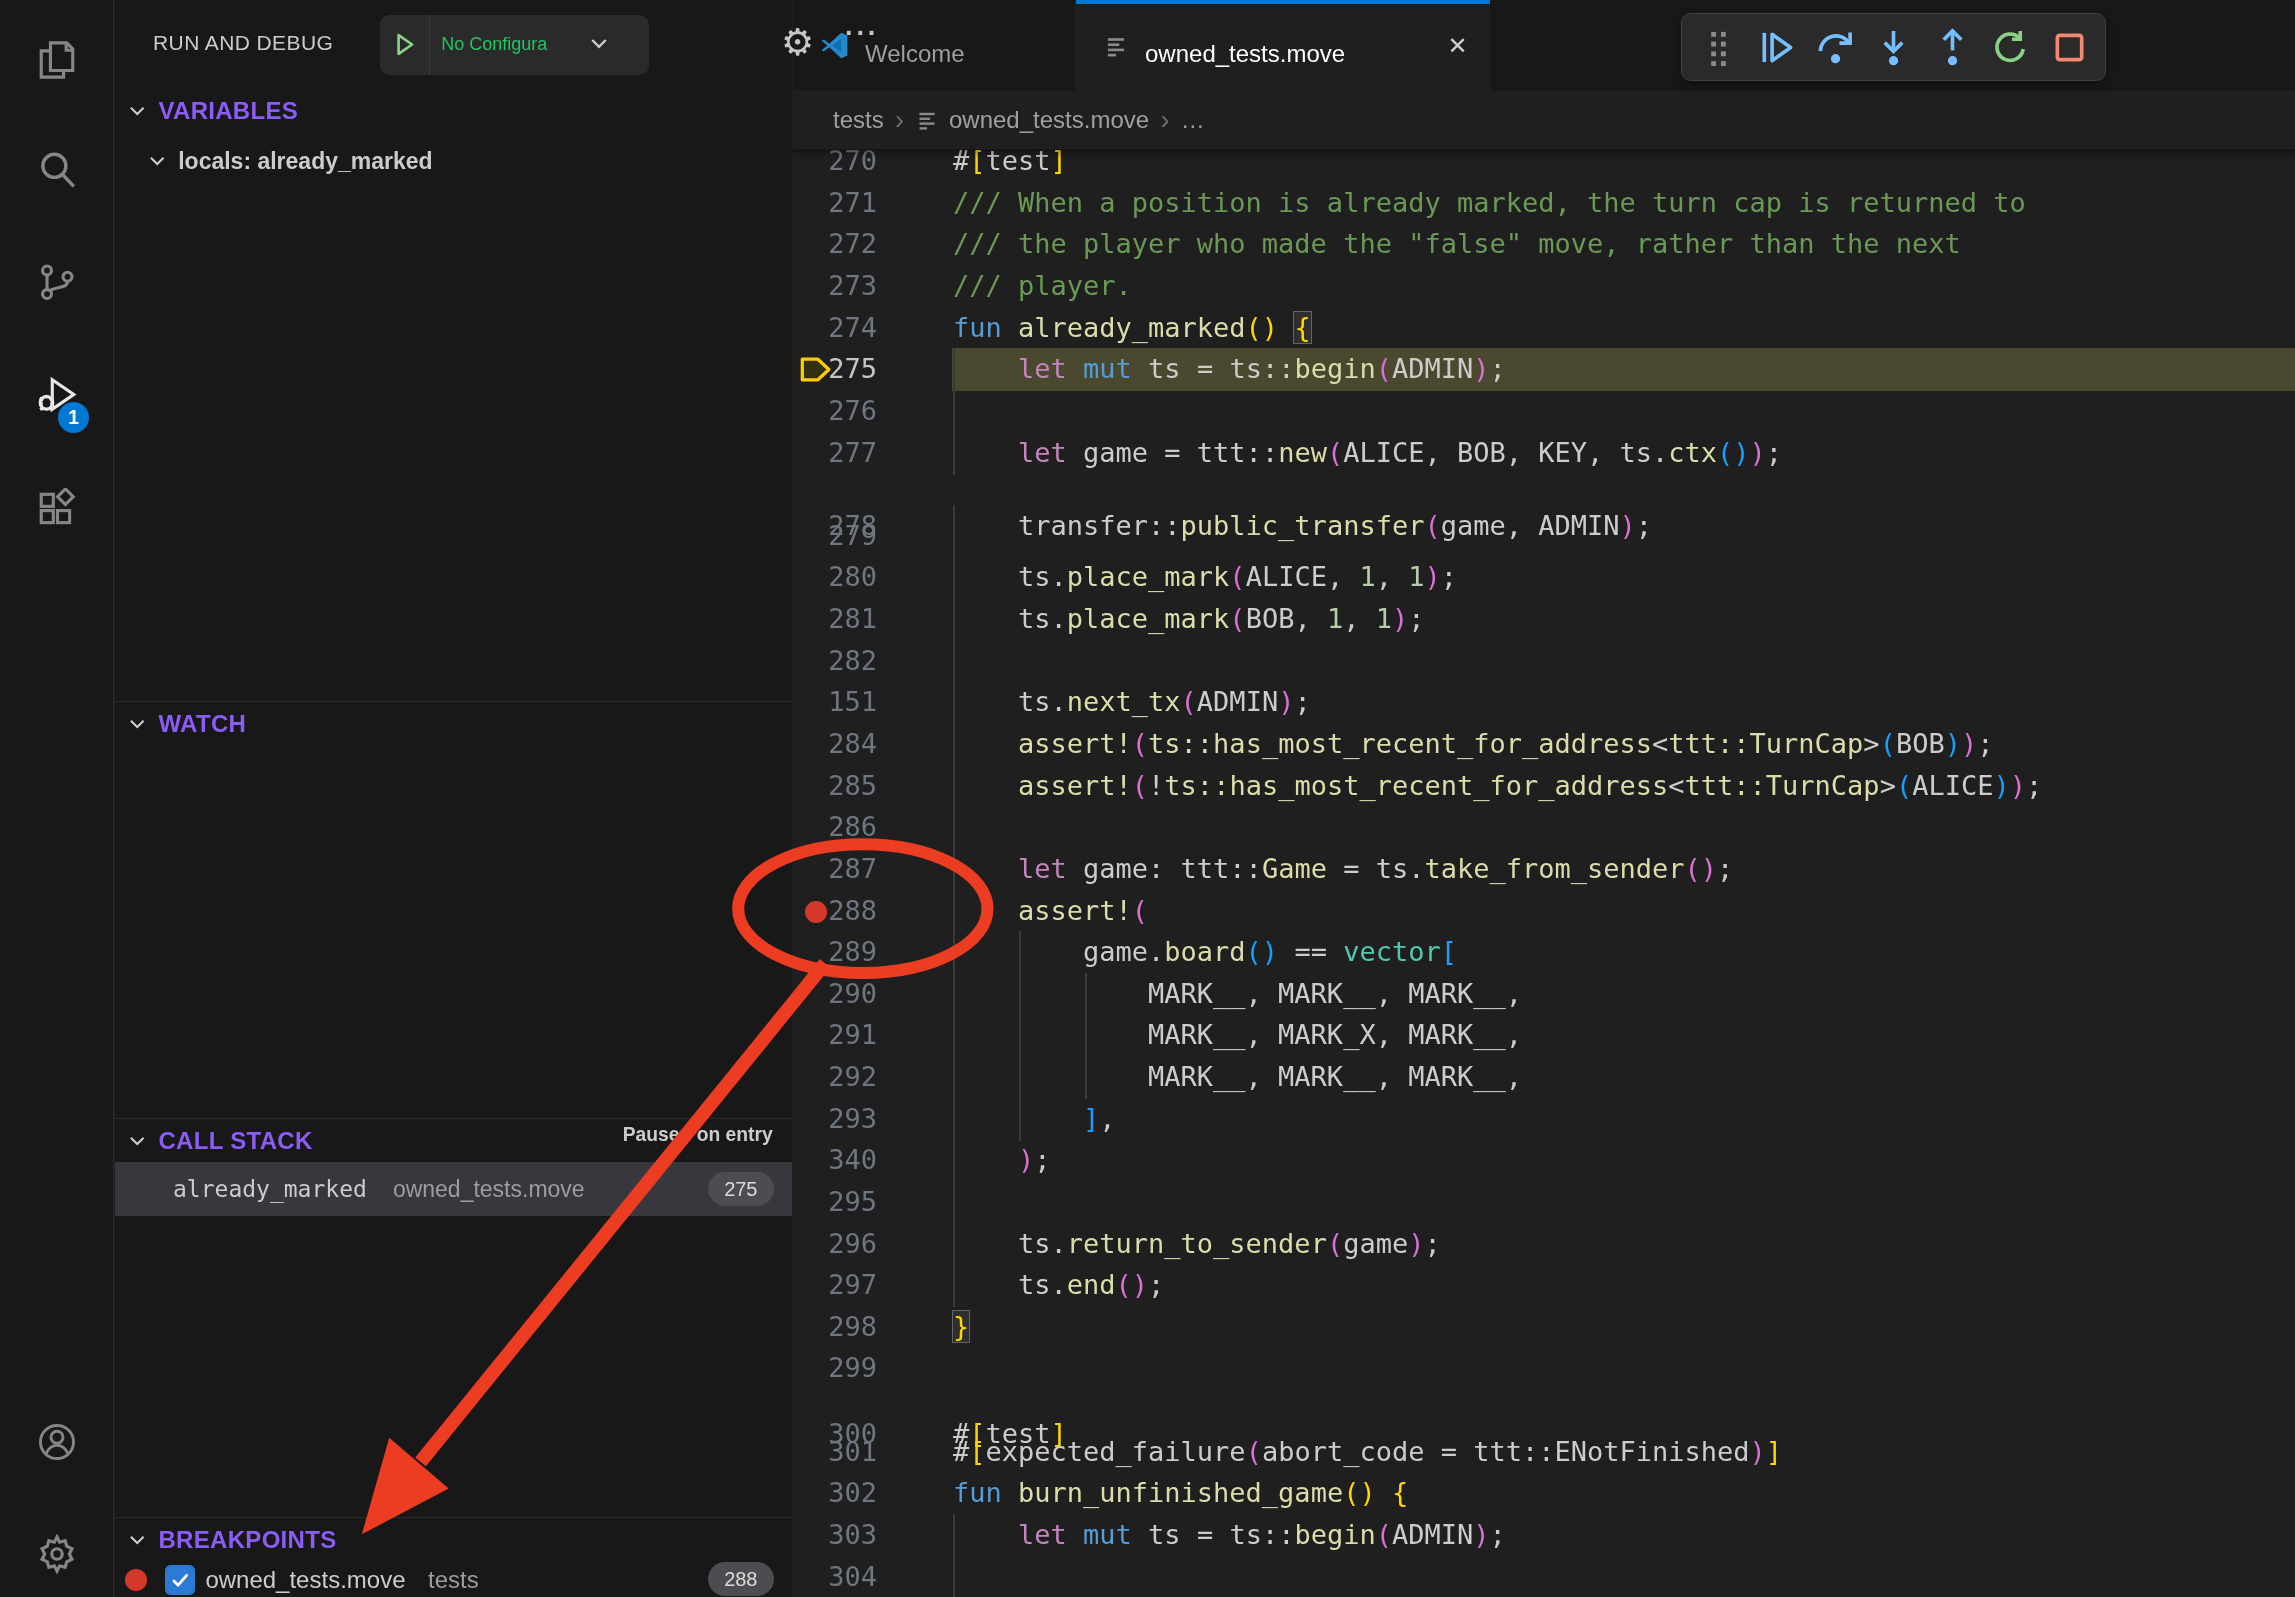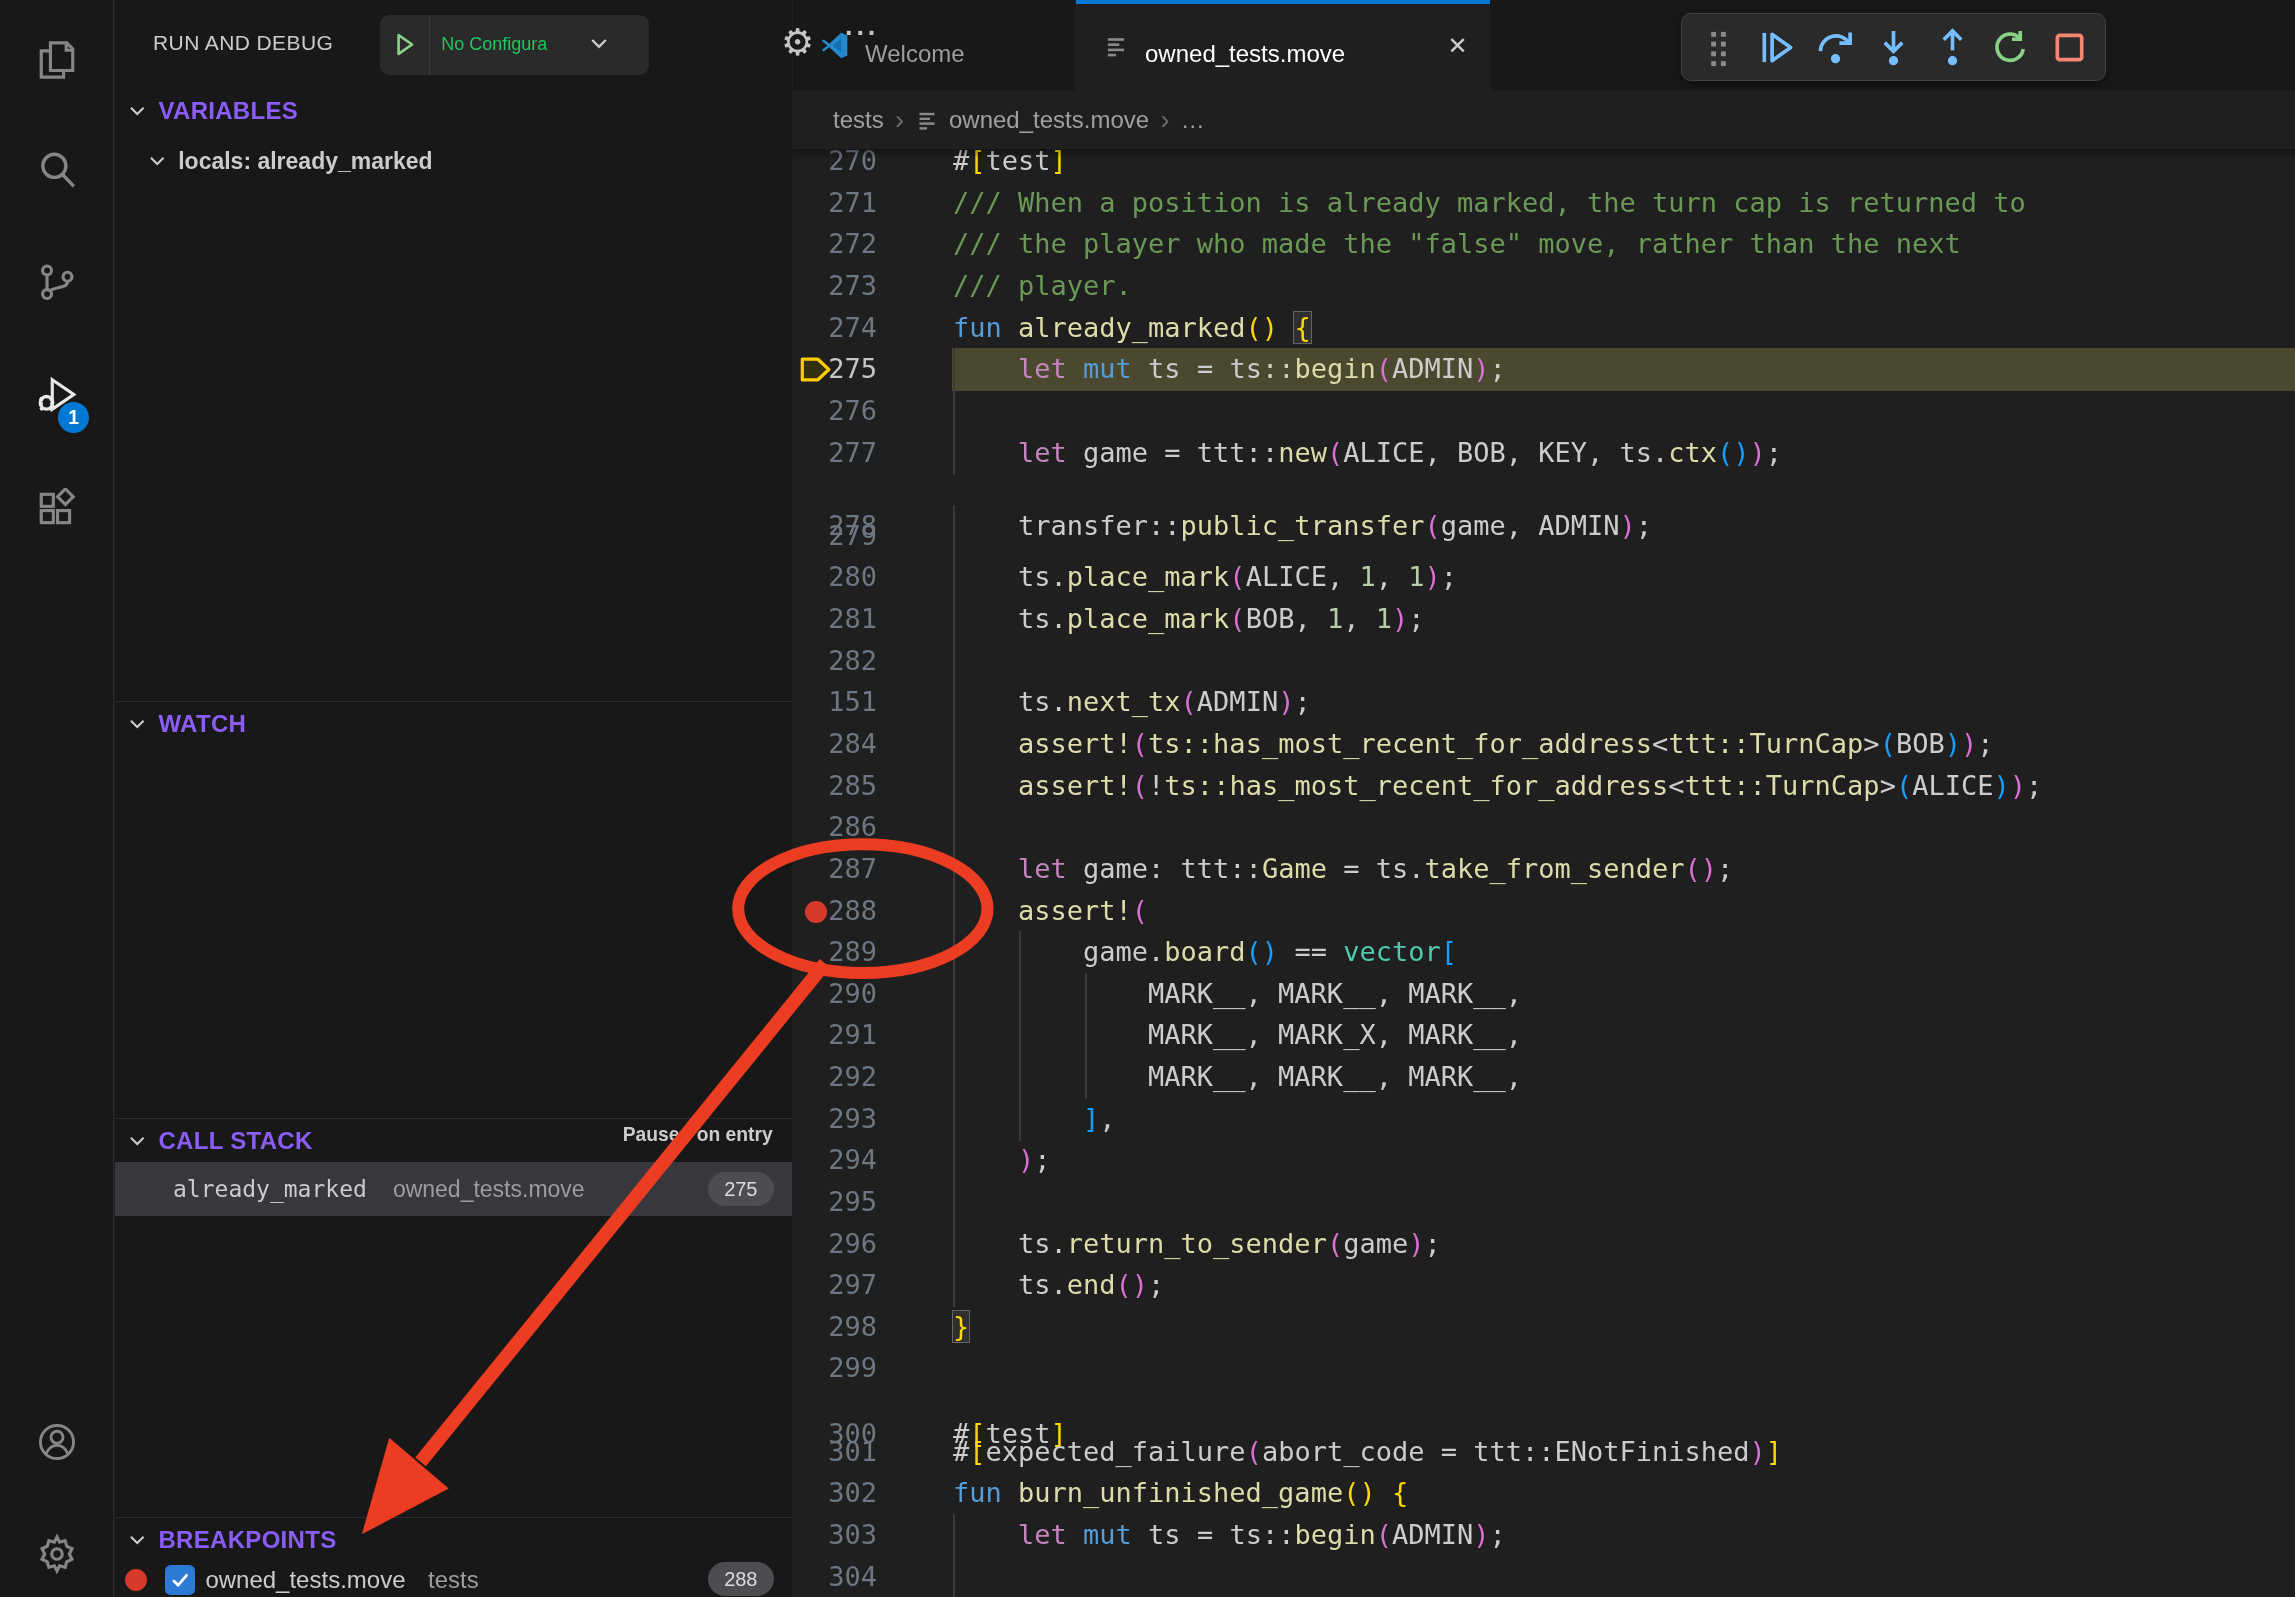--- a/index.html
+++ b/index.html
@@ -456,21 +456,21 @@
           <div class="code-row" style="top: 949px;">
             <div class="gutter">
               <span class="ln">293</span>
             </div>
             <div class="iguide" style="left: 160px;"></div>
             <div class="iguide" style="left: 226px;"></div>
             <span class="code-text"><span class="tk-w">        </span><span class="tk-b">]</span><span class="tk-w">,</span></span>
           </div>
           <div class="code-row" style="top: 990px;">
             <div class="gutter">
-              <span class="ln">294</span>
+              <span class="ln">340</span>
             </div>
             <div class="iguide" style="left: 160px;"></div>
             <span class="code-text"><span class="tk-w">    </span><span class="tk-m">)</span><span class="tk-w">;</span></span>
           </div>
           <div class="code-row" style="top: 1032px;">
             <div class="gutter">
               <span class="ln">295</span>
             </div>
             <div class="iguide" style="left: 160px;"></div>
             <span class="code-text"></span>

